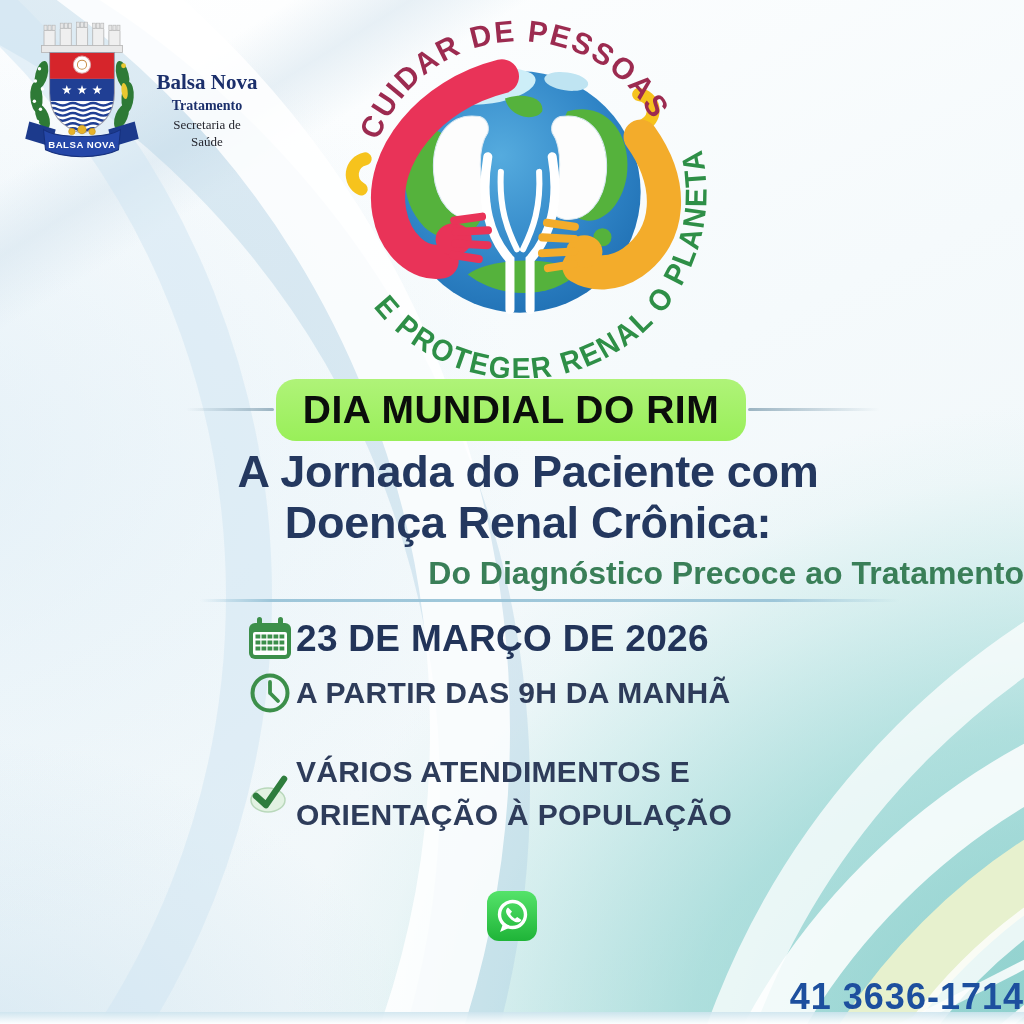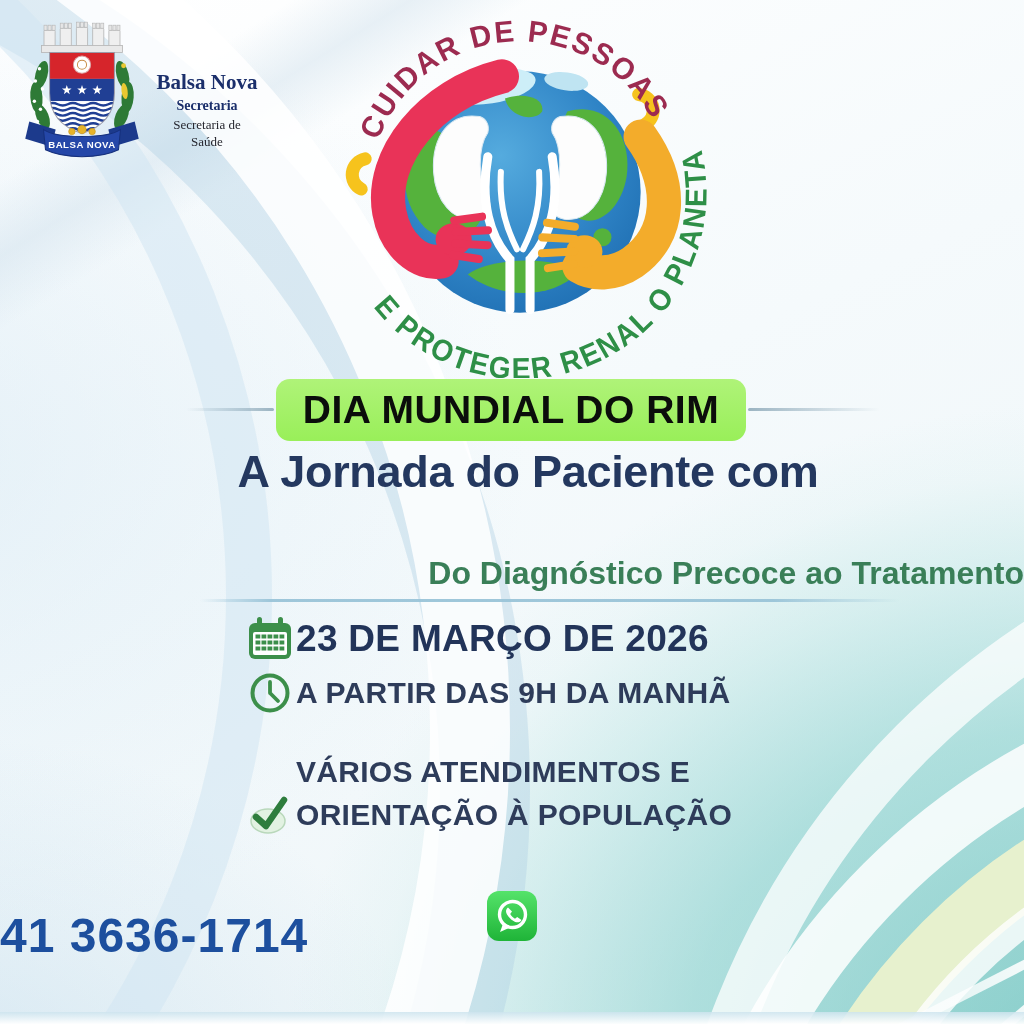--- a/index.html
+++ b/index.html
@@ -34,43 +34,43 @@
     background:linear-gradient(180deg, rgba(205,228,238,.85), rgba(255,255,255,.95));}
   
   #crest{left:20px;top:12px;}
   #orgText{left:146px;top:70px;width:122px;text-align:center;font-family:"Liberation Serif",serif;}
   .org-name{font-size:21px;font-weight:bold;color:#1b2f6b;}
   .org-type{font-size:14px;font-weight:bold;color:#1b2f6b;margin-top:3px;}
   .org-dept{font-size:13px;color:#26262e;margin-top:3px;line-height:1.3;}
   
   #logo{left:328px;top:6px;}
   
-  #banner{left:276px;top:379px;width:470px;height:62px;border-radius:14px;
+  #banner{left:276px;top:379px;width:470px;height:62px;border-radius:20px;
     background:linear-gradient(180deg,#aff378,#99ef59);
     display:flex;align-items:center;justify-content:center;
     font-size:39px;font-weight:bold;color:#0b0d0b;letter-spacing:.5px;}
   .side-line{top:408px;height:3px;border-radius:2px;}
   #sideLineL{left:186px;width:88px;background:linear-gradient(to right, rgba(140,168,184,0), rgba(140,168,184,.85));}
   #sideLineR{left:748px;width:132px;background:linear-gradient(to right, rgba(140,168,184,.85), rgba(140,168,184,0));}
   #title{left:0;right:0;top:447px;text-align:center;font-size:45px;font-weight:bold;
     color:#24385f;line-height:1.13;letter-spacing:-.3px;padding-left:32px;}
   #subtitle{left:0;right:0;top:555px;text-align:right;font-size:32px;font-weight:bold;color:#3a7f58;}
   #divider{left:200px;top:599px;width:700px;height:3px;border-radius:2px;
     background:linear-gradient(to right, rgba(154,196,216,0), rgba(154,196,216,.95) 10%, rgba(154,196,216,.95) 82%, rgba(154,196,216,0));}
   
   #details{left:244px;top:616px;}
   .d-row{display:flex;align-items:center;margin-bottom:9px;}
-  .d-row.top{align-items:flex-end;margin-top:35px;}
+  .d-row.top{align-items:center;margin-top:35px;}
   .d-icon{width:52px;display:flex;justify-content:center;flex:0 0 52px;}
   .d-text{color:#2e3c5a;font-weight:bold;font-size:30px;letter-spacing:.3px;}
   .d-text.big{font-size:37px;color:#223459;}
   .d-lines{line-height:1.44;}
   
   #waIcon{left:487px;top:891px;}
-  #phone{left:0;right:0;top:908px;text-align:left;font-size:48px;font-weight:bold;
+  #phone{left:0;right:0;top:976px;text-align:right;font-size:36px;font-weight:bold;
     color:#1d4f9e;letter-spacing:1px;}
 </style>
 </head>
 <body>
 
 <div id="poster">
 
   <div id="washes" class="abs"></div>
   <div id="diagTL" class="abs"></div>
   <div id="ringL1" class="ring"></div>
@@ -167,21 +167,21 @@
       <circle cx="70" cy="118" r="3.2" fill="#e6b32a" stroke="#c28f12" stroke-width="0.5"></circle>
       <polygon points="8,108 34,116 30,133 4,125" fill="#1c3a8c"></polygon>
       <polygon points="112,108 86,116 90,133 116,125" fill="#1c3a8c"></polygon>
       <path d="M22,116 C35,125 85,125 98,116 L96,136 C78,145 42,145 24,136 Z" fill="#2547a8" stroke="#16307c" stroke-width="1"></path>
       <text x="60" y="134" text-anchor="middle" font-family="Liberation Sans, sans-serif" font-size="9.5" font-weight="bold" fill="#ffffff" letter-spacing="0.5">BALSA NOVA</text>
     </g>
   </svg>
 
   <div id="orgText" class="abs">
     <div class="org-name">Balsa Nova</div>
-    <div class="org-type">Secretaria</div>
+    <div class="org-type">Tratamento</div>
     <div class="org-dept">
       <span>Secretaria de</span><br>
       <span>Saúde</span>
     </div>
   </div>
 
   <svg id="logo" class="abs" width="384" height="372" viewBox="0 0 380 370">
     <defs>
       <path id="topArc" d="M 49,134 A 150,150 0 0 1 326,122" fill="none"></path>
       <path id="botArc" d="M 44,299 A 185,185 0 0 0 368,134" fill="none"></path>
@@ -249,20 +249,21 @@
   </svg>
 
   <div id="sideLineL" class="side-line abs"></div>
   <div id="sideLineR" class="side-line abs"></div>
   <div id="banner" class="abs">
     <span>DIA MUNDIAL DO RIM</span>
   </div>
 
   <div id="title" class="abs">
     <div>A Jornada do Paciente com</div>
+    <div>Doença Renal Crônica:</div>
   </div>
   <div id="subtitle" class="abs">Do Diagnóstico Precoce ao Tratamento</div>
   <div id="divider" class="abs"></div>
 
   <div id="details" class="abs">
     <div class="d-row">
       <span class="d-icon">
         <svg width="46" height="46" viewBox="0 0 46 46">
           <rect x="10" y="1" width="5" height="10" rx="2.5" fill="#3c8f4a"></rect>
           <rect x="31" y="1" width="5" height="10" rx="2.5" fill="#3c8f4a"></rect>

